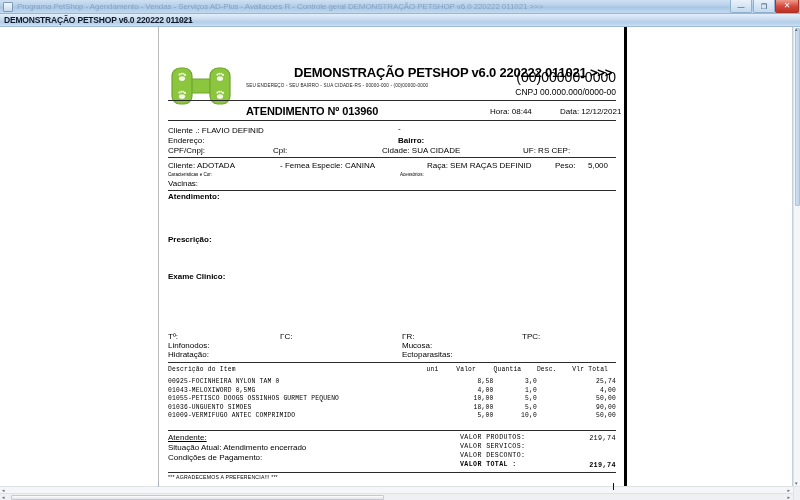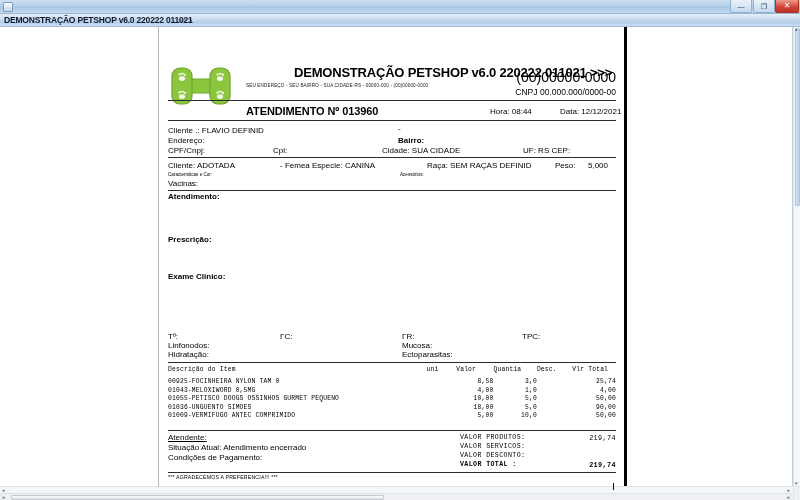--- a/index.html
+++ b/index.html
@@ -284,20 +284,21 @@
     width: 1px; height: 5px; background: #aab3bd;
   }
 </style>
 </head>
 <body>
 
 <div id="os-window">
 
   <div id="titlebar">
     <div id="titlebar-icon"></div>
+    <div id="titlebar-text">Programa PetShop - Agendamento - Vendas - Serviços AD-Plus - Avaliacoes R - Controle geral DEMONSTRAÇÃO PETSHOP v6.0 220222 011021 &gt;&gt;&gt;</div>
 
     <div class="wbtn" id="btn-min">
       <span class="wglyph">—</span>
     </div>
     <div class="wbtn" id="btn-max">
       <span class="wglyph">❐</span>
     </div>
     <div class="wbtn" id="btn-close">
       <span class="wglyph">✕</span>
     </div>

